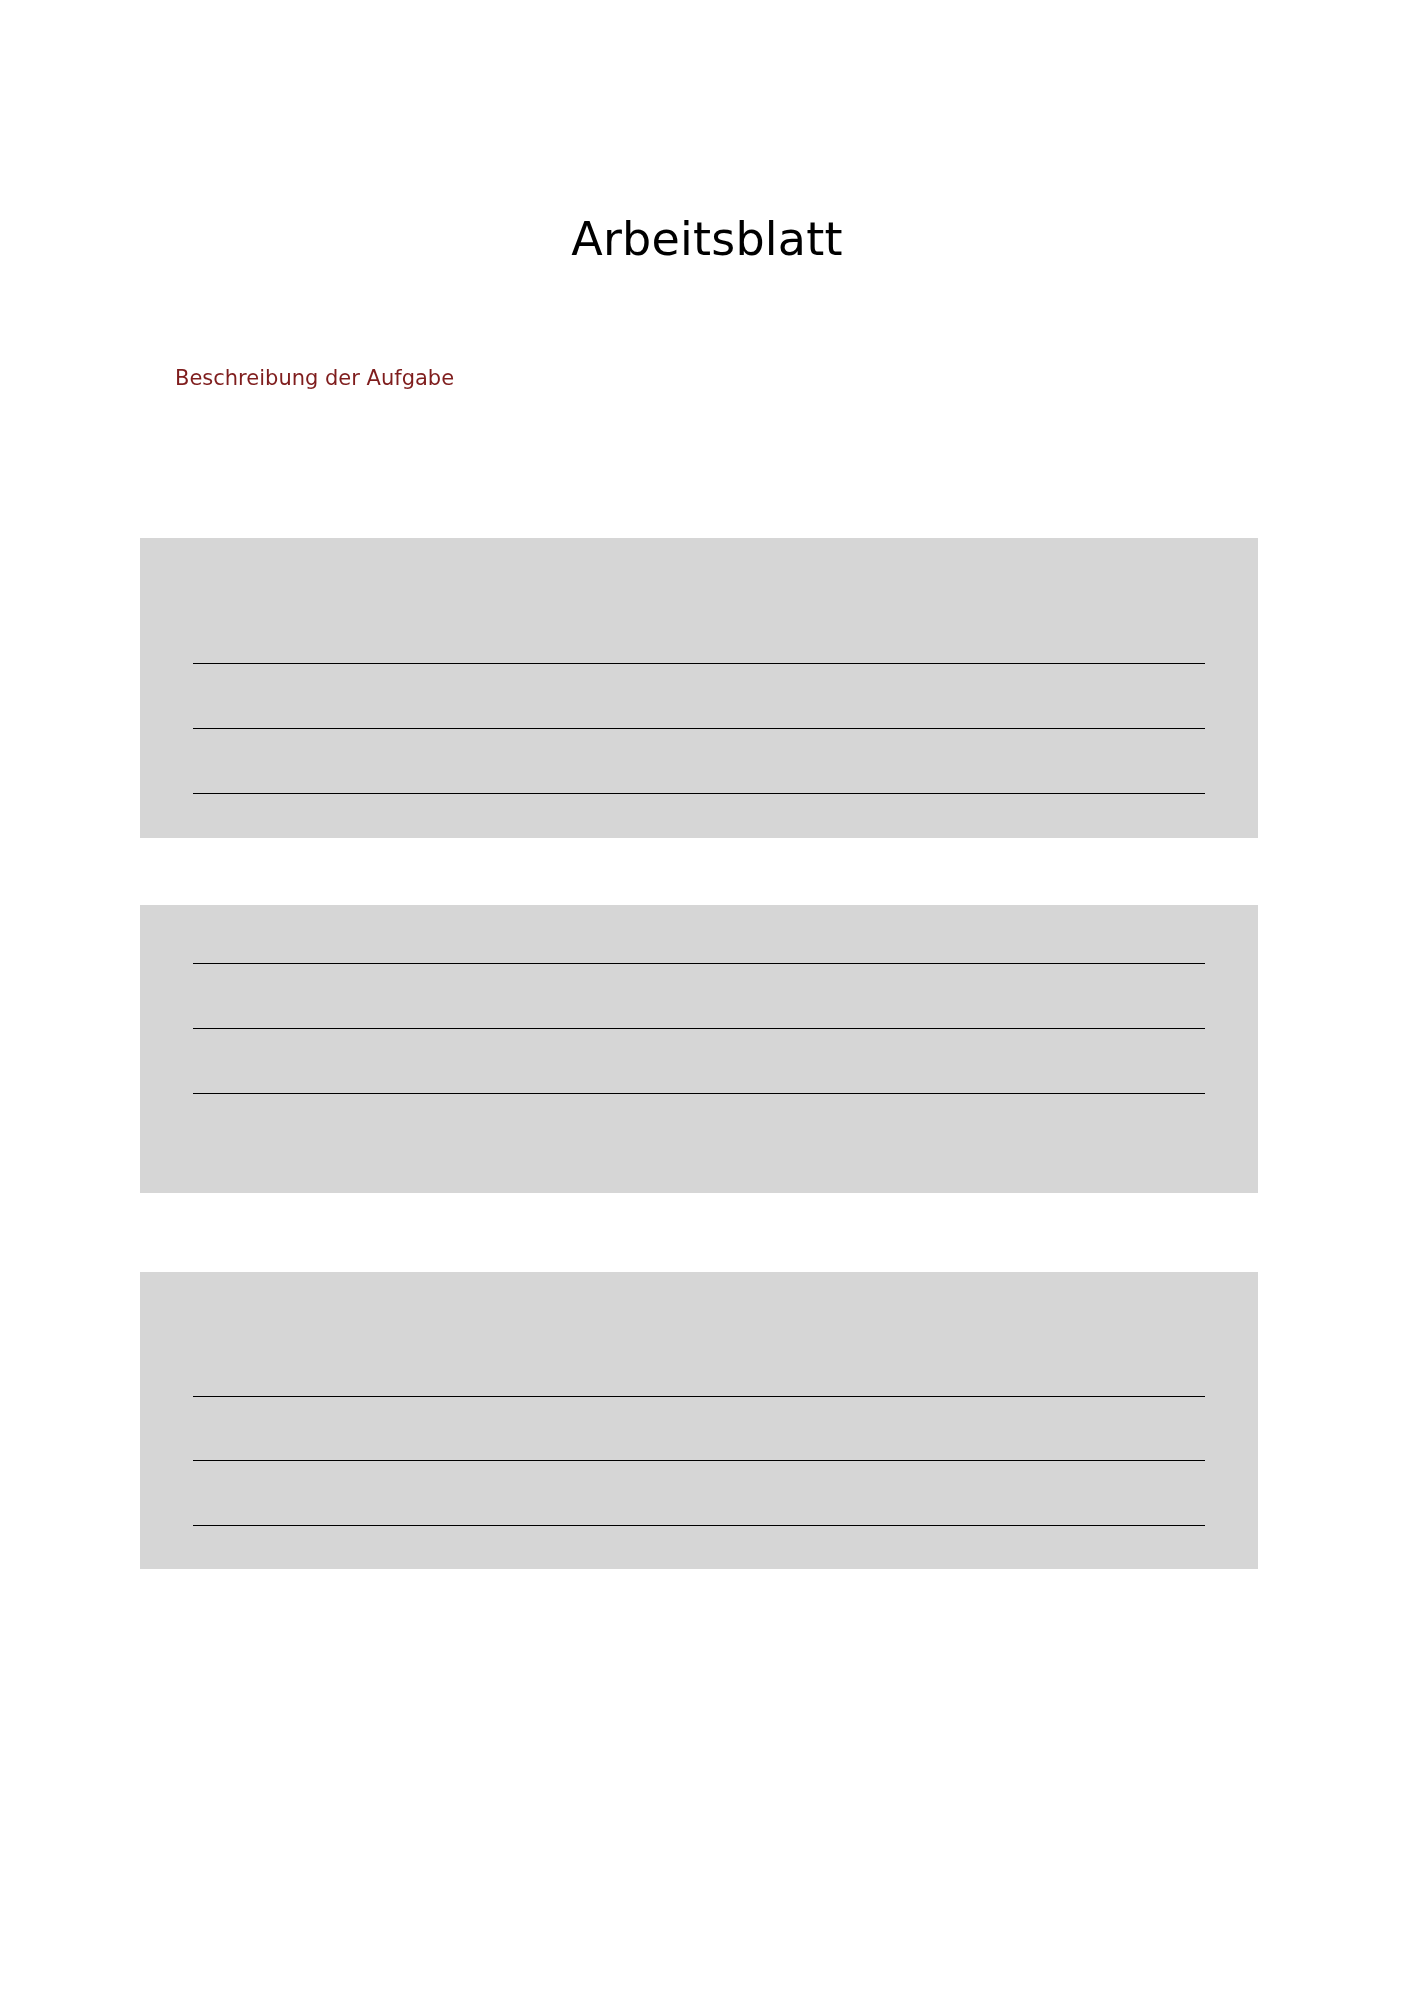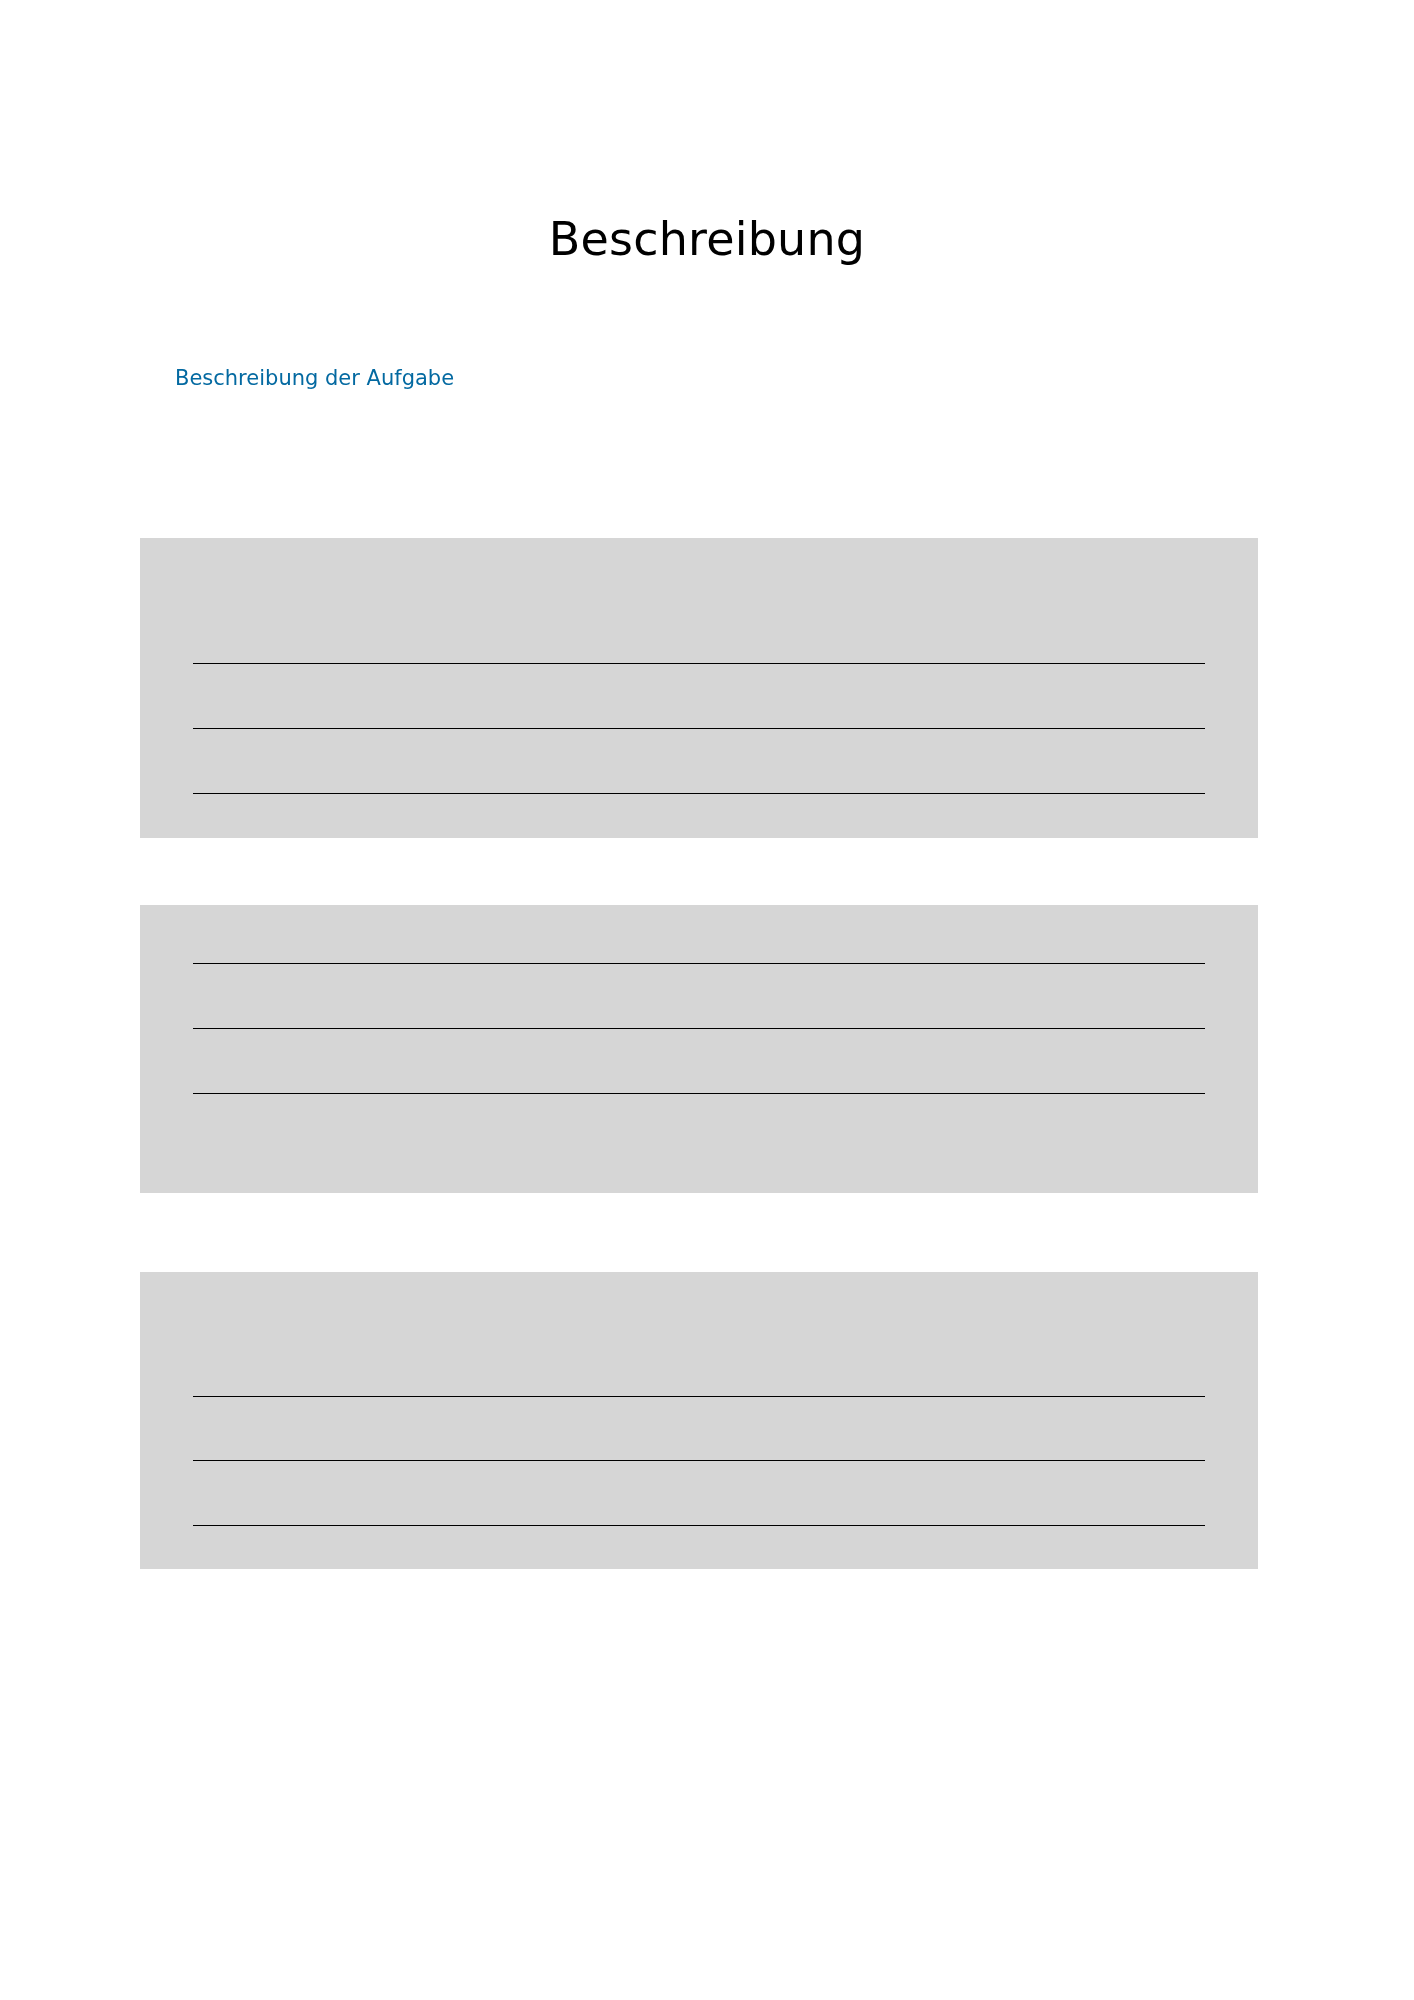--- a/index.html
+++ b/index.html
@@ -33,21 +33,21 @@
     letter-spacing: 0.2px;
     line-height: 1.1;
     color: #000000;
   }
   .subtitle {
     position: absolute;
     top: 366px;
     left: 175px;
     font-size: 21px;
     font-weight: 400;
-    color: #0369a1;
+    color: #7f1d1d;
     line-height: 1.2;
   }
   .answer-block {
     position: absolute;
     left: 140px;
     width: 1118px;
     background: #d6d6d6;
     box-sizing: border-box;
   }
   .answer-block .lines {
@@ -78,21 +78,21 @@
   #block-3 { top: 1272px; height: 297px; }
   #block-3 .rule.r1 { top: 124px; }
   #block-3 .rule.r2 { top: 188px; }
   #block-3 .rule.r3 { top: 253px; }
 </style>
 </head>
 <body>
 
 <div class="page">
 
-  <div class="title">Beschreibung</div>
+  <div class="title">Arbeitsblatt</div>
 
   <div class="subtitle">Beschreibung der Aufgabe</div>
 
   <div class="answer-block" id="block-1">
     <div class="lines">
       <div class="rule r1"></div>
       <div class="rule r2"></div>
       <div class="rule r3"></div>
     </div>
   </div>

